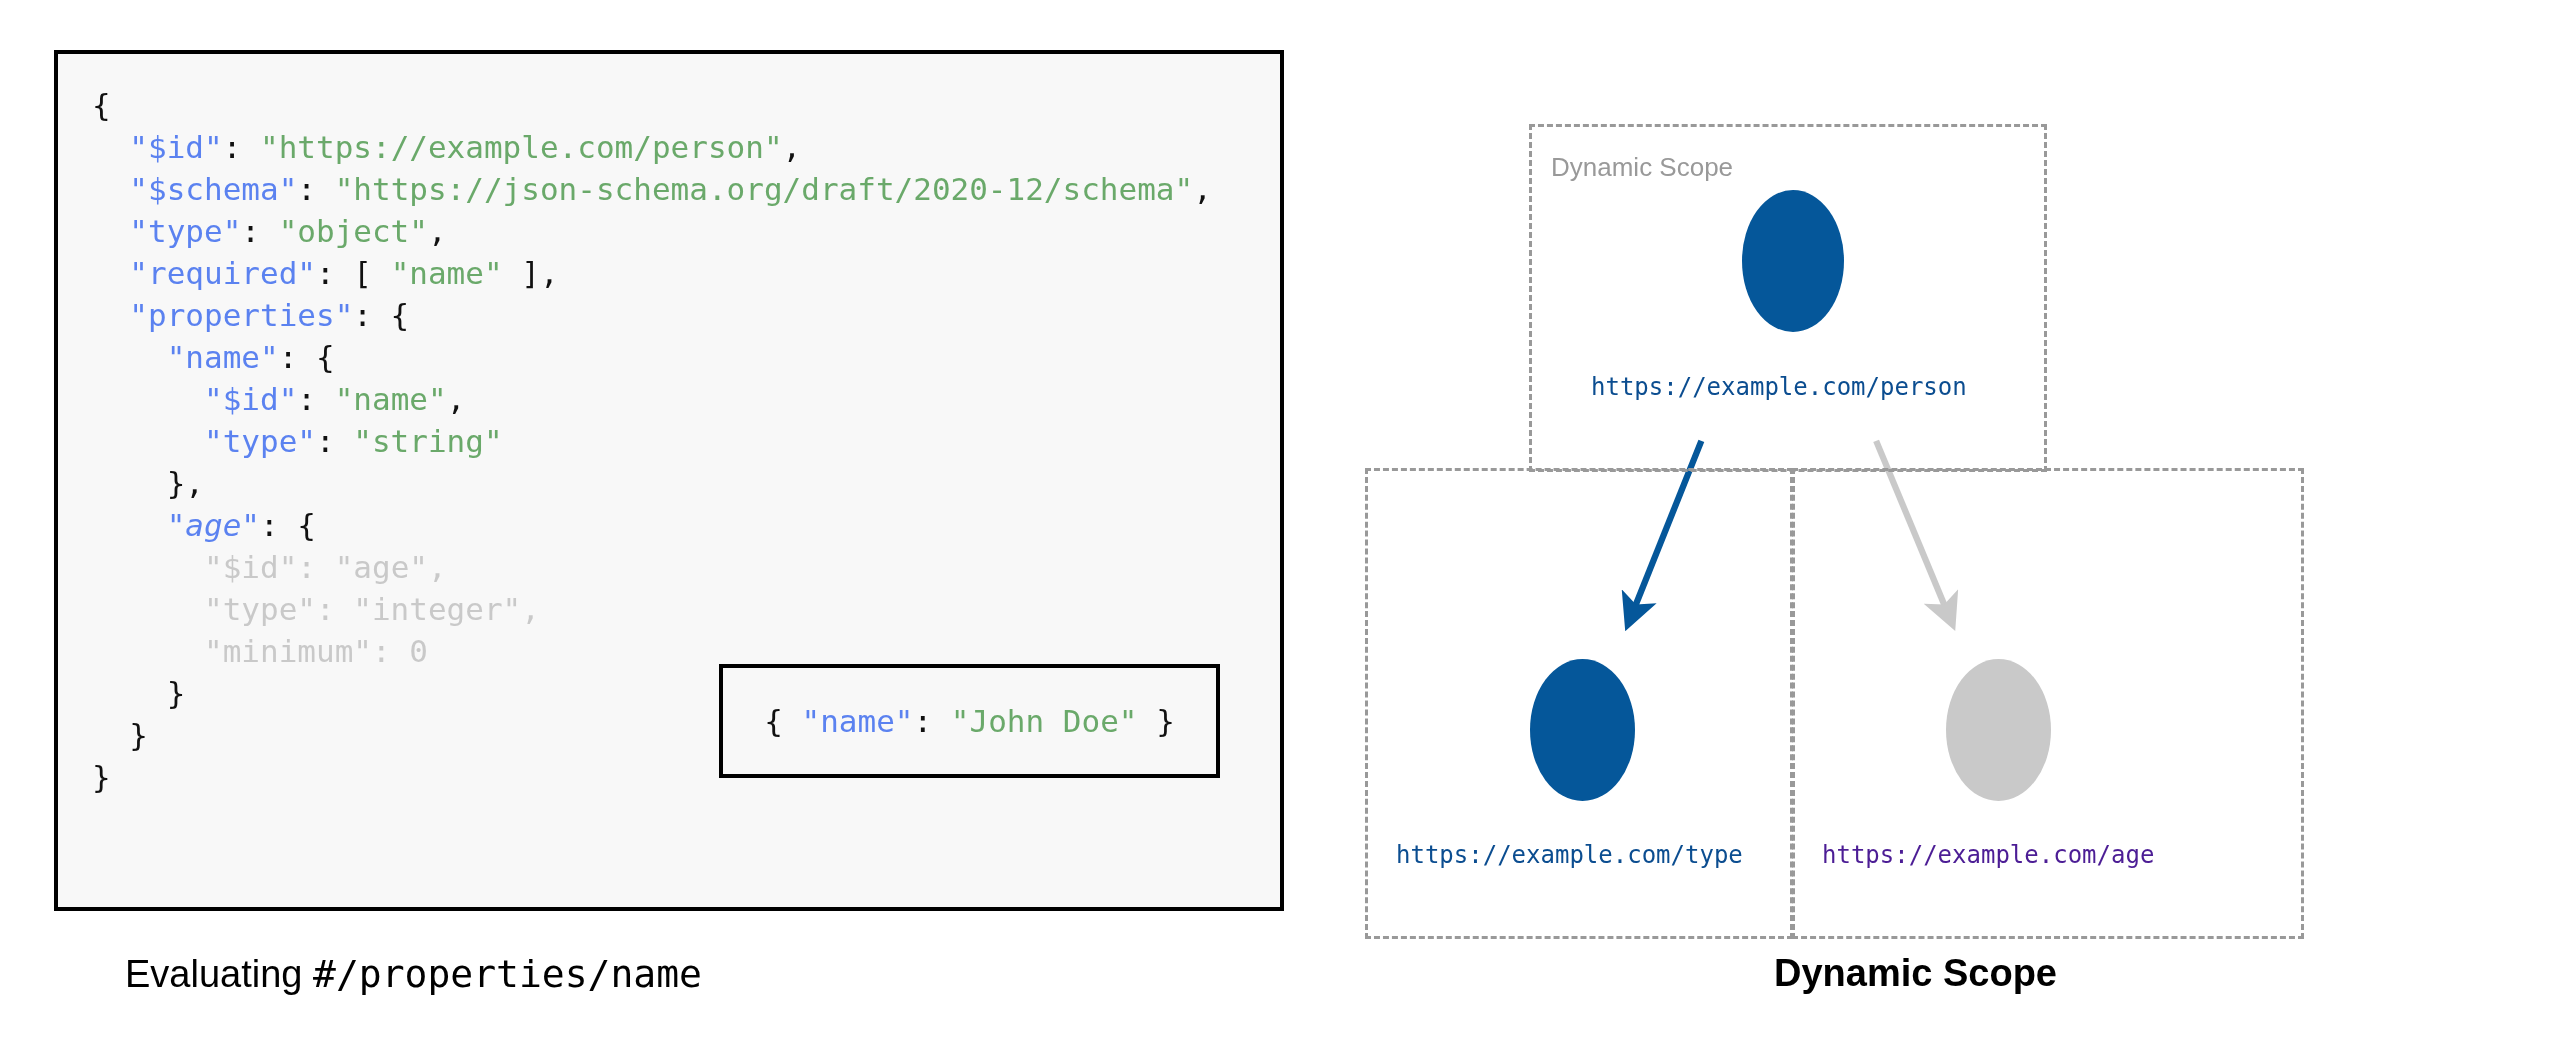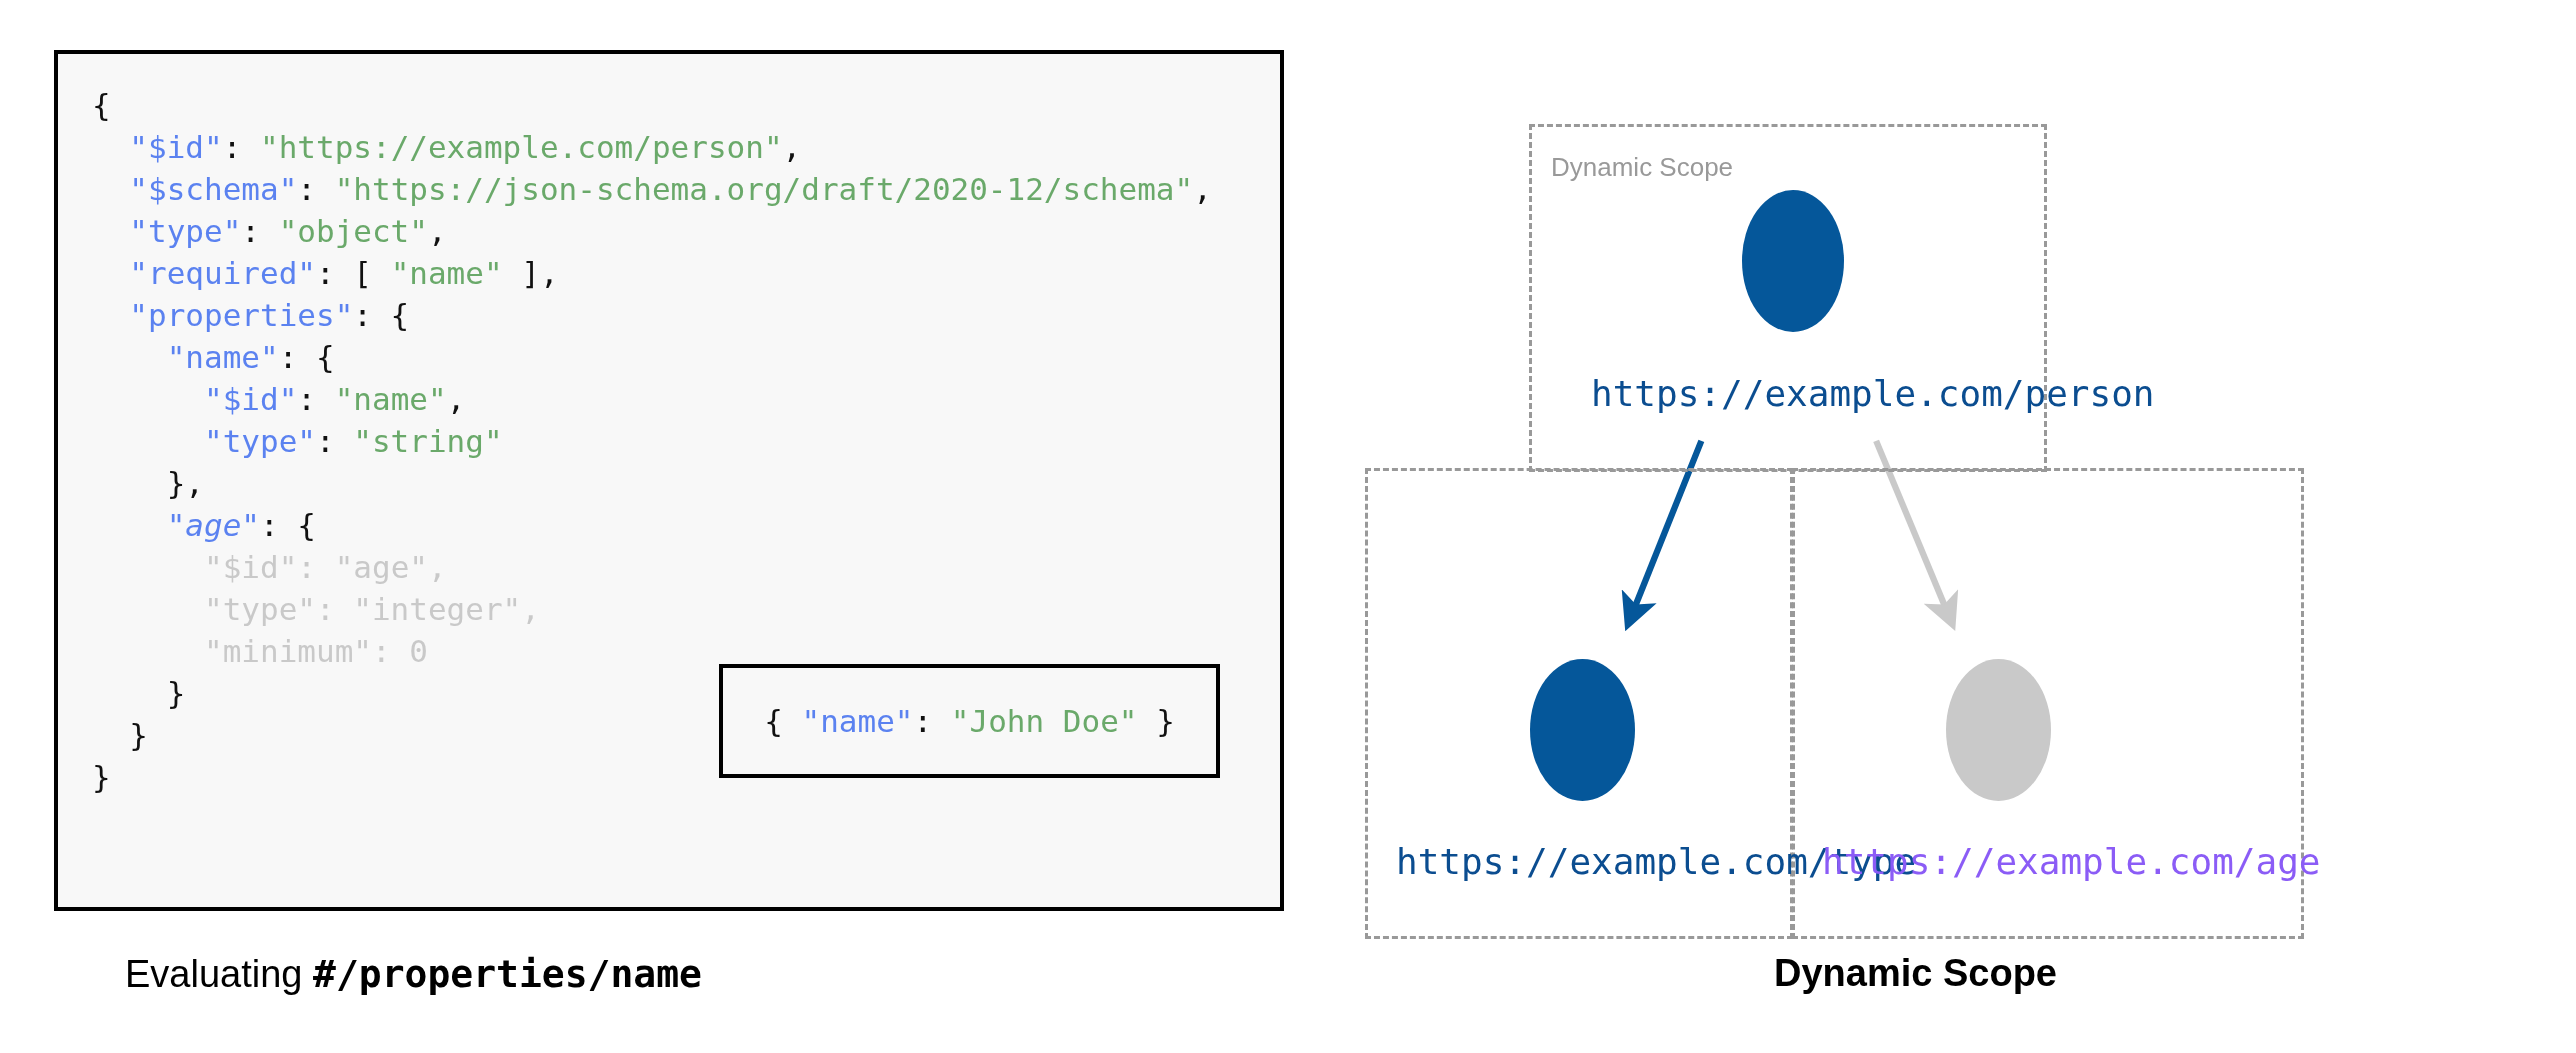--- a/index.html
+++ b/index.html
@@ -72,21 +72,21 @@
   #left-caption {
     position: absolute;
     left: 125px; top: 952px;
     font-size: 38px;
     color: #000000;
     white-space: nowrap;
   }
   #left-caption .cap-bold { font-weight: normal; }
   #left-caption .cap-mono {
     font-family: "DejaVu Sans Mono", "Liberation Mono", monospace;
-    font-weight: bold;
+    font-weight: normal;
   }
 
   
   #diagram {
     position: absolute;
     left: 1355px; top: 85px;
     width: 1196px; height: 854px;
   }
   .scope-box {
     position: absolute;
@@ -113,25 +113,25 @@
   .node-blue { background: #05579a; }
   .node-grey { background: #c9c9c9; }
 
   #node-person { left: 387px; top: 105px; width: 102px; height: 142px; }
   #node-name   { left: 175px; top: 574px; width: 105px; height: 142px; }
   #node-age    { left: 591px; top: 574px; width: 105px; height: 142px; }
 
   .node-label {
     position: absolute;
     font-family: "DejaVu Sans Mono", "Liberation Mono", monospace;
-    font-size: 36px;
+    font-size: 24px;
     white-space: nowrap;
   }
   .label-blue { color: #0b4d90; }
-  .label-grey { color: #8b5cf6; }
+  .label-grey { color: #4c1d95; }
 
   #label-person { left: 236px; top: 288px; }
   #label-name   { left: 41px;  top: 756px; }
   #label-age    { left: 467px; top: 756px; }
 
   #arrows {
     position: absolute;
     left: 0; top: 0;
     width: 1196px; height: 854px;
     overflow: visible;

